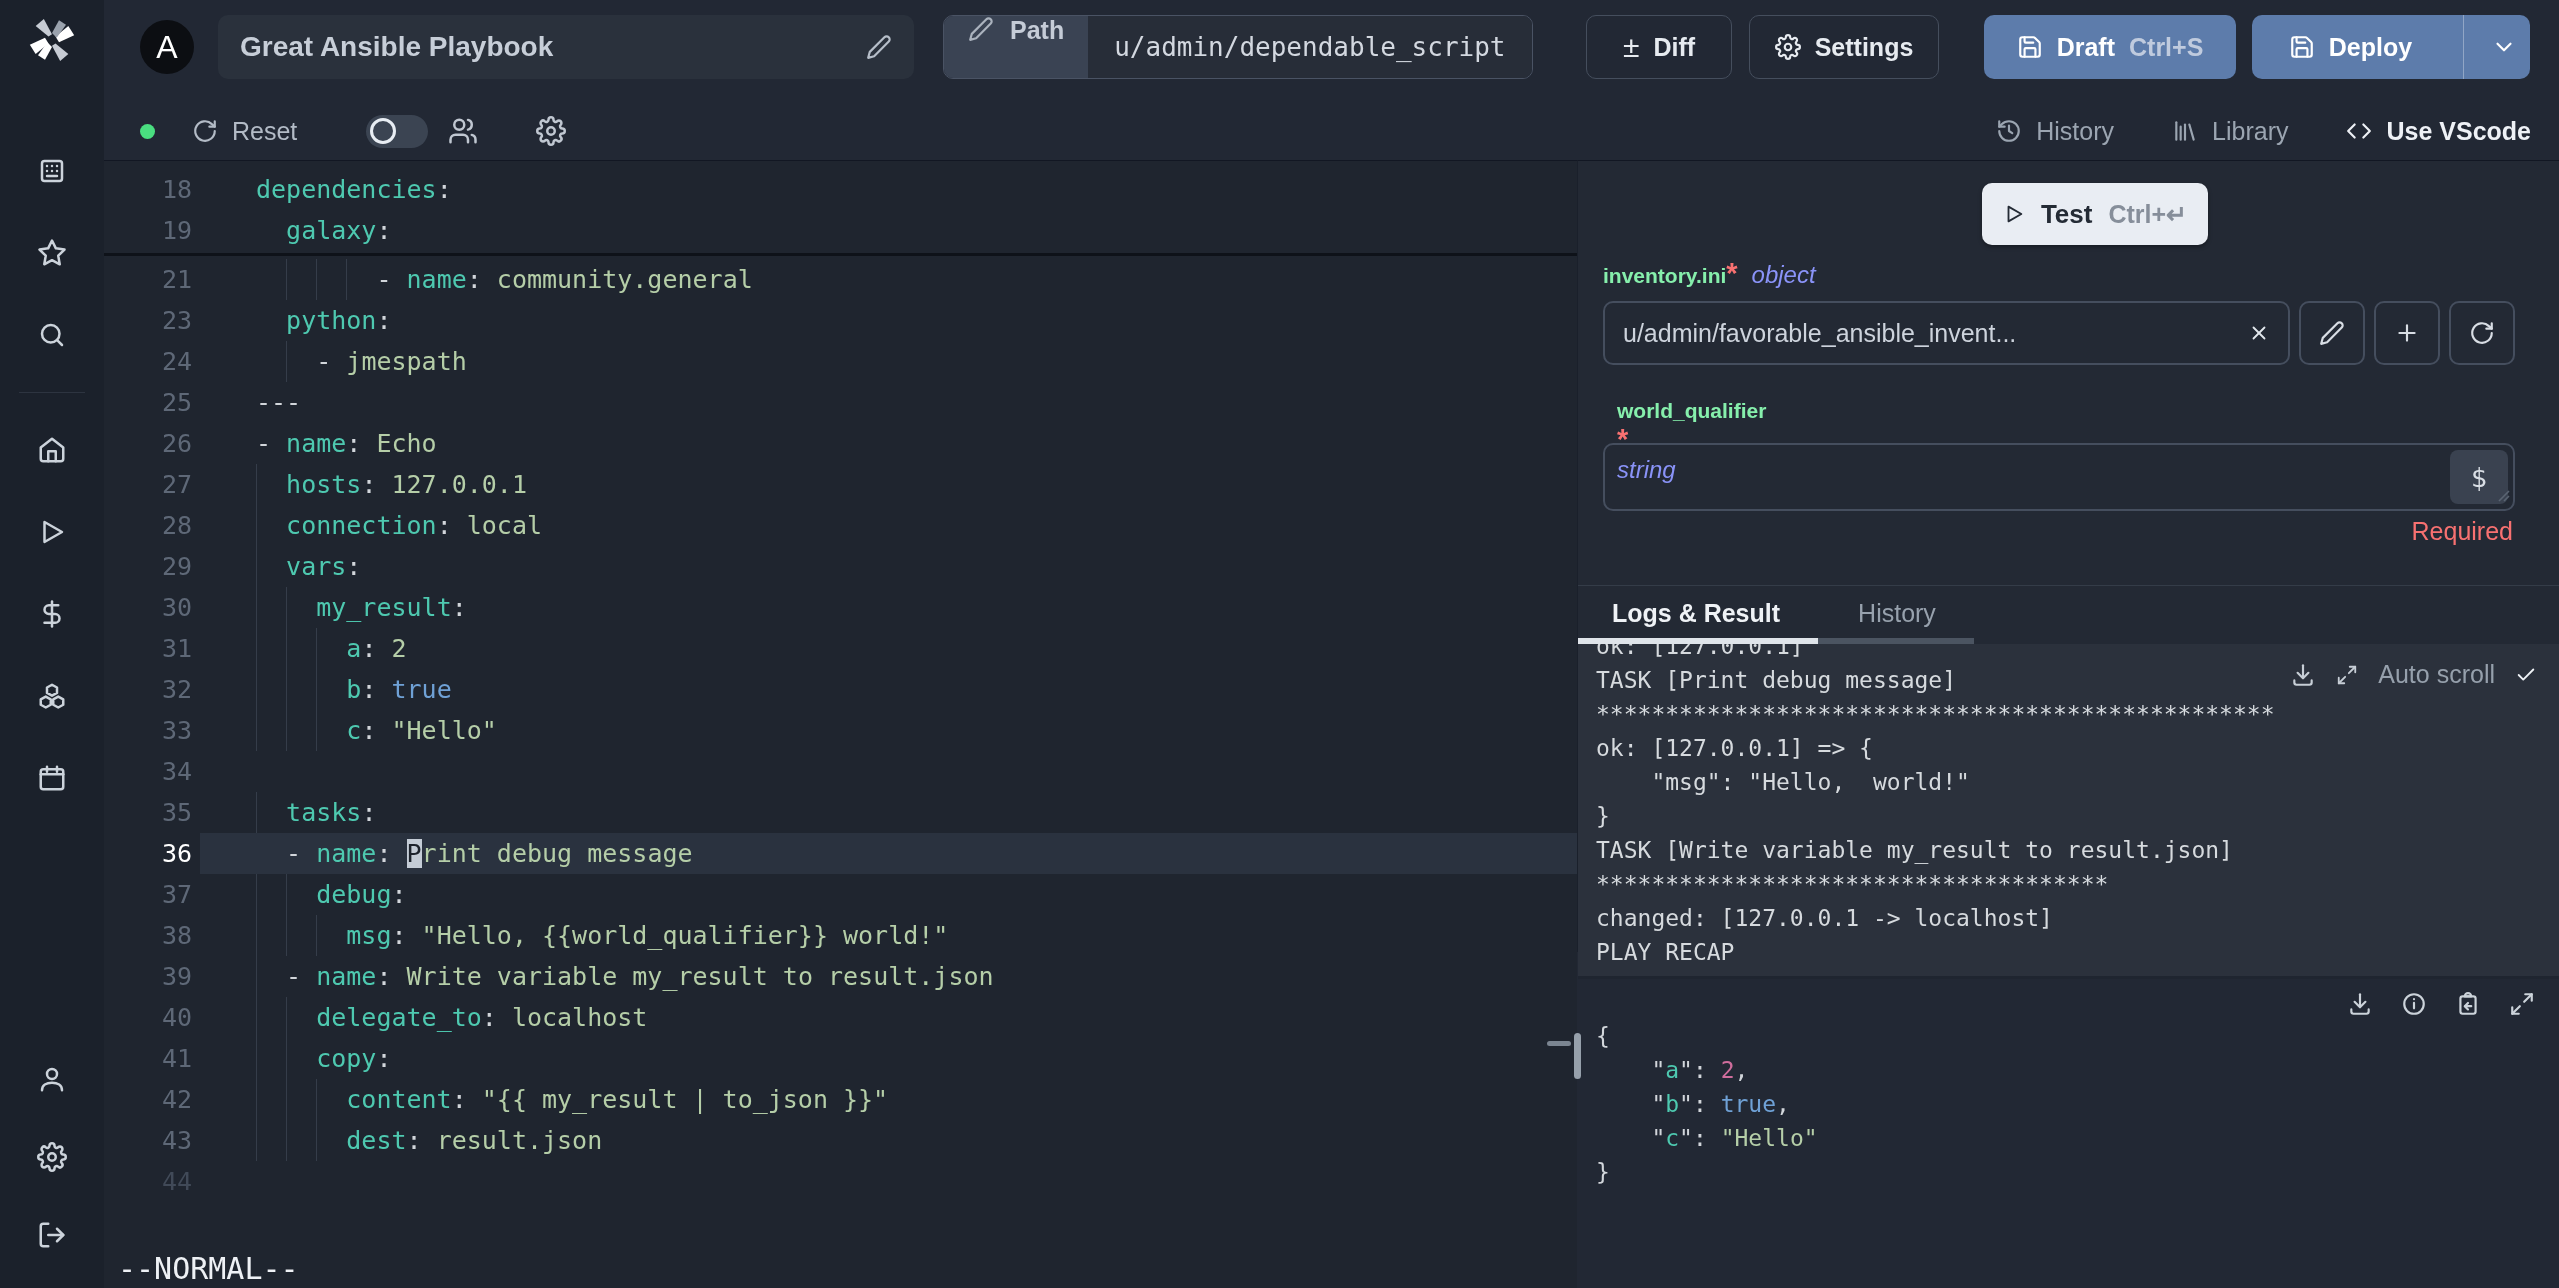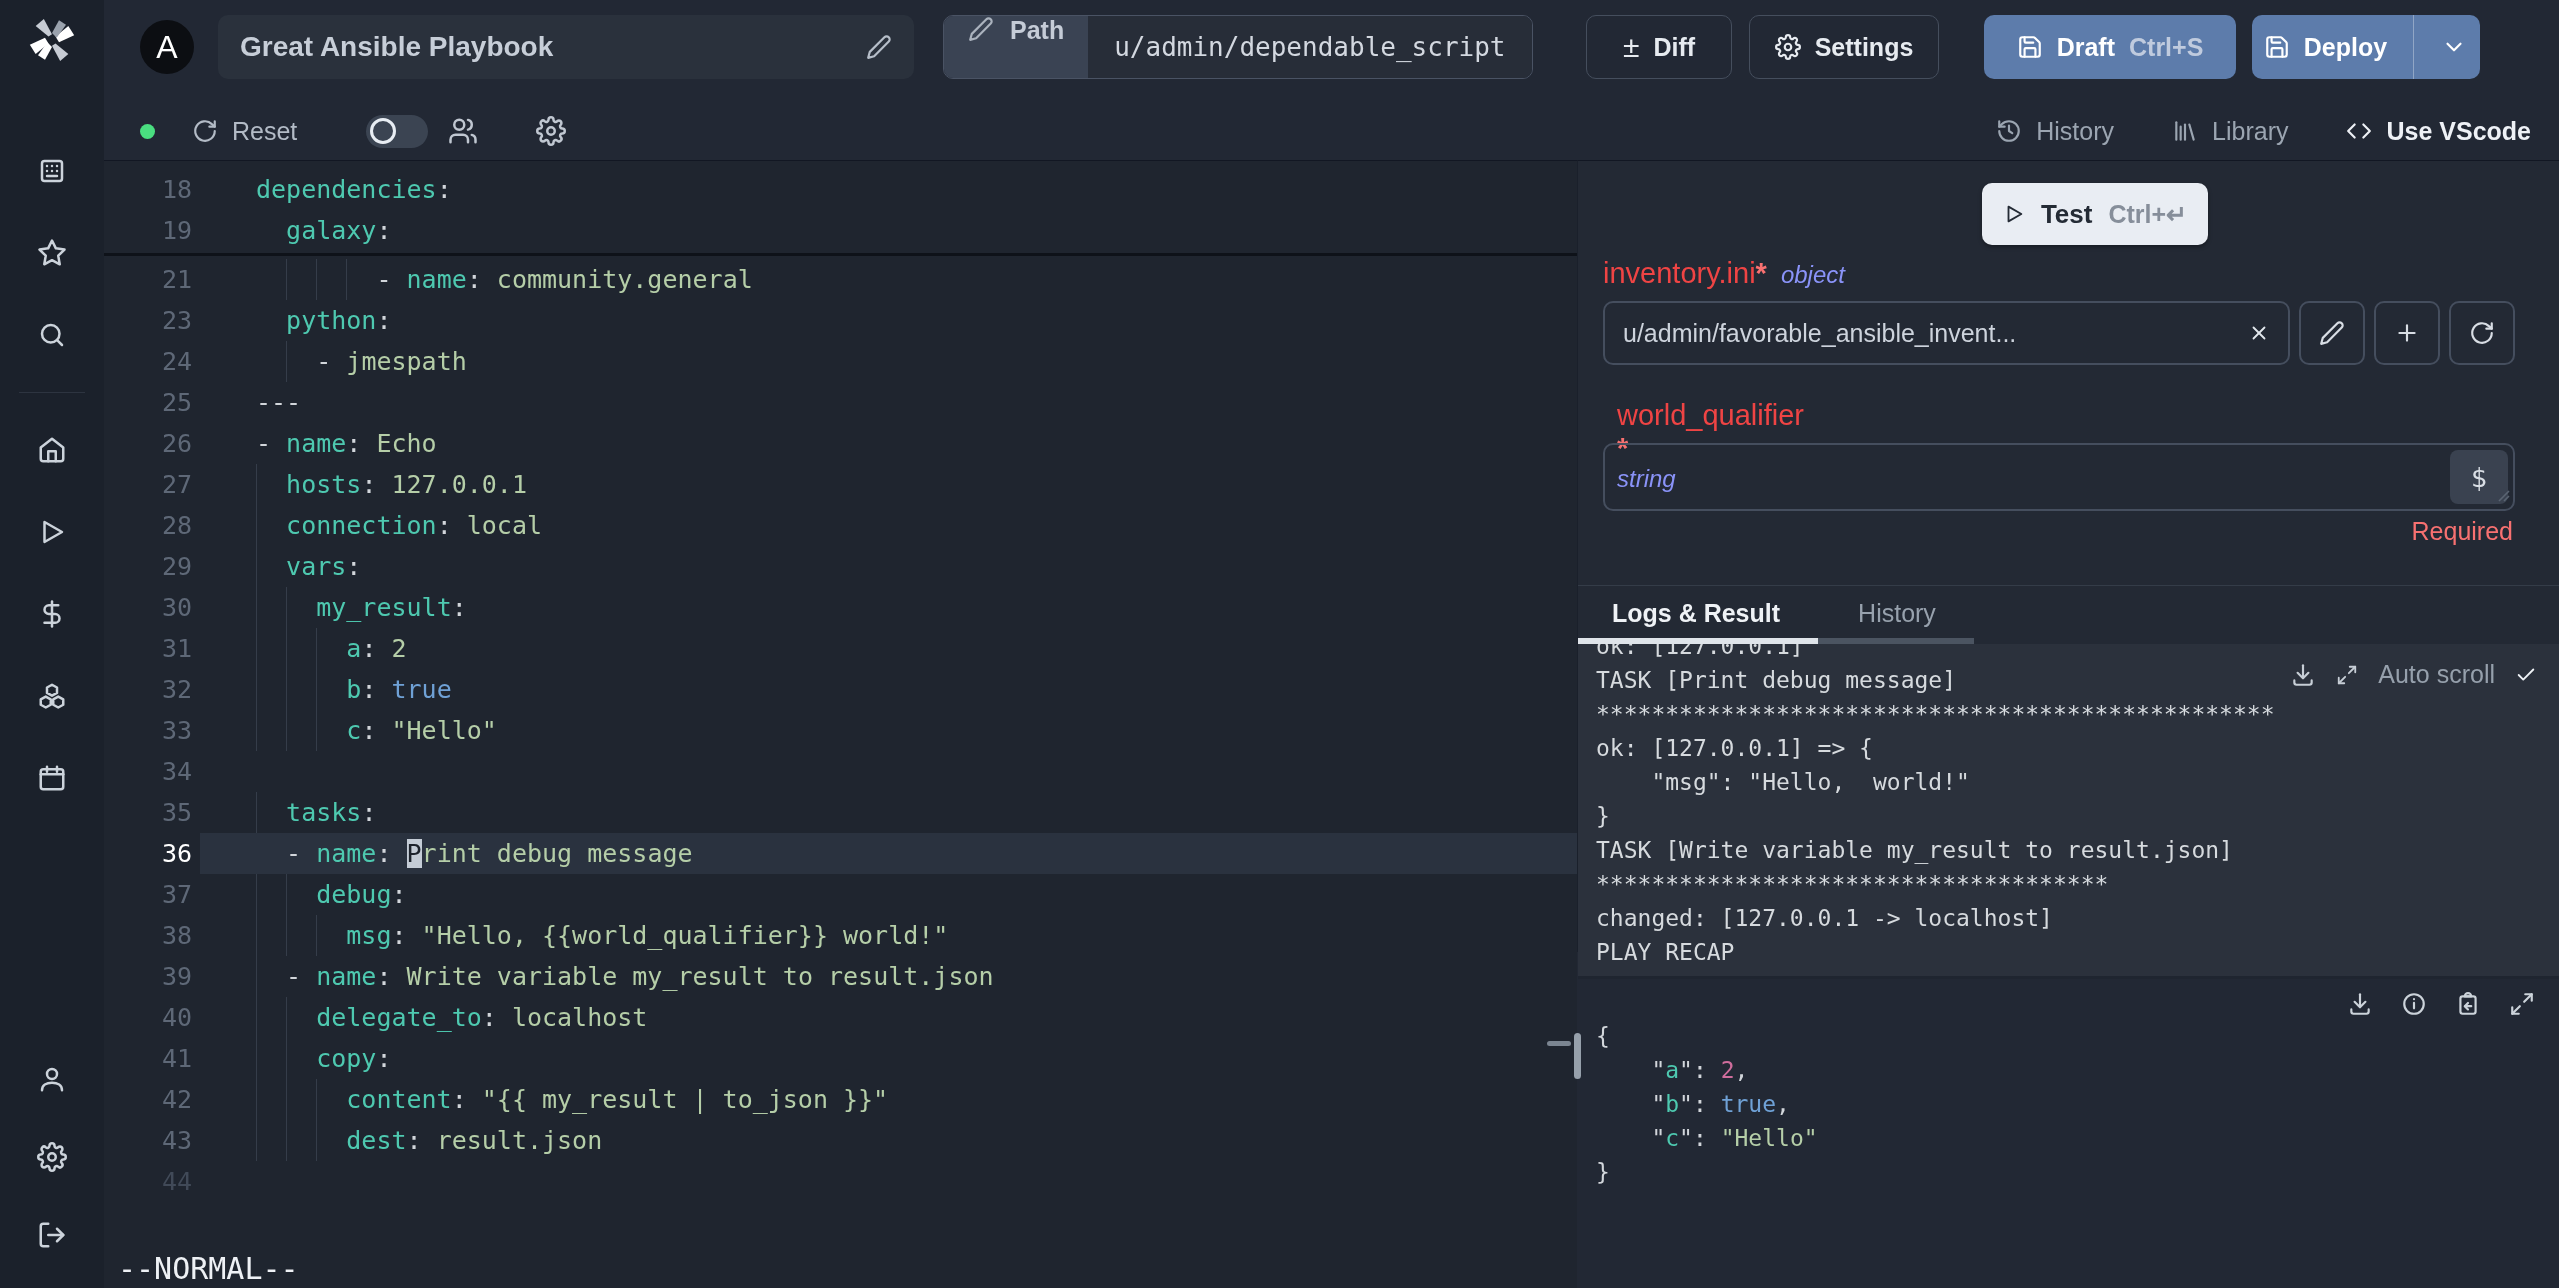--- a/index.html
+++ b/index.html
@@ -36,21 +36,21 @@
   .pc-left .ic{color:#aab2bd;}
   .pc-right{display:flex;align-items:center;padding:0 26px;background:#272d38;color:#d3d8e0;font-size:26px;}
   .btn{position:absolute;top:15px;height:64px;border-radius:10px;display:flex;align-items:center;gap:14px;
        font-size:25px;font-weight:700;padding:0 26px;box-sizing:border-box;cursor:pointer;}
   .btn.ghost{border:1px solid #454e5d;color:#e7ebf0;}
   .btn.blue{background:#5d7cab;color:#ffffff;}
   .btn .shortcut{color:#c0cbde;font-weight:600;}
   #btn-diff{left:1482px;width:146px;justify-content:center;}
   #btn-settings{left:1645px;width:190px;justify-content:center;}
   #btn-draft{left:1880px;width:252px;justify-content:center;}
-  #btn-deploy{left:2148px;width:228px;padding:0;}
+  #btn-deploy{left:2148px;width:278px;padding:0;}
   .deploy-main{flex:1;display:flex;align-items:center;justify-content:center;gap:14px;}
   .deploy-sep{width:1px;align-self:stretch;background:rgba(255,255,255,.32);}
   .deploy-caret{width:52px;display:flex;align-items:center;justify-content:center;}
   .pm{font-size:30px;font-weight:400;line-height:0;}
 
   
   .row2{position:absolute;left:104px;top:99px;width:2455px;height:64px;text-align:right;}
   .dot{position:absolute;left:36px;top:25px;width:15px;height:15px;border-radius:50%;background:#4ade80;}
   .reset{position:absolute;left:88px;top:0;height:64px;display:flex;align-items:center;gap:14px;color:#b3bbc6;font-size:25px;cursor:pointer;}
   .toggle{position:absolute;left:262px;top:16px;width:62px;height:33px;border-radius:17px;background:#3b4452;cursor:pointer;}
@@ -85,21 +85,21 @@
   
   .rpanel{position:absolute;left:1577px;top:160px;width:982px;height:792px;background:#232934;
           border-top:1px solid #121723;border-left:1px solid #1a202b;box-sizing:border-box;}
   .drag-handle{position:absolute;left:-4px;top:872px;width:7px;height:46px;border-radius:4px;background:#96a0ab;z-index:7;}
   .test-btn{position:absolute;left:404px;top:22px;width:226px;height:62px;background:#e9edf3;border-radius:10px;
             color:#242b35;display:flex;align-items:center;justify-content:center;gap:16px;font-size:26px;font-weight:700;
             box-shadow:0 2px 4px rgba(0,0,0,.35);cursor:pointer;}
   .test-btn .ic{color:#242b35;}
   .test-sc{color:#868e9a;font-weight:600;font-size:25px;}
   .arg-label{position:absolute;left:25px;display:flex;align-items:baseline;}
-  .lbl{font-size:29px;font-weight:400;color:#ef4444;}
+  .lbl{font-size:21px;font-weight:700;color:#86efac;}
   .req{color:#f87171;font-size:29px;font-weight:700;}
   .typ{font-size:24px;font-style:italic;color:#8a93f8;margin-left:14px;}
   .inv-row{position:absolute;left:25px;top:140px;width:912px;height:64px;display:flex;gap:9px;}
   .inv-input{flex:1;border:2px solid #454e5e;border-radius:10px;display:flex;align-items:center;
              padding:0 18px;color:#cdd3dc;font-size:25px;box-sizing:border-box;cursor:text;}
   .inv-input .val{flex:1;overflow:hidden;white-space:nowrap;}
   .inv-input .ic{color:#e2e7ed;cursor:pointer;}
   .sq-btn{width:66px;border:2px solid #454e5e;border-radius:10px;display:flex;align-items:center;
           justify-content:center;color:#d8dde4;box-sizing:border-box;cursor:pointer;}
   .wq-box{position:absolute;left:25px;top:282px;width:912px;height:68px;border:2px solid #454e5e;border-radius:10px;box-sizing:border-box;cursor:text;}

